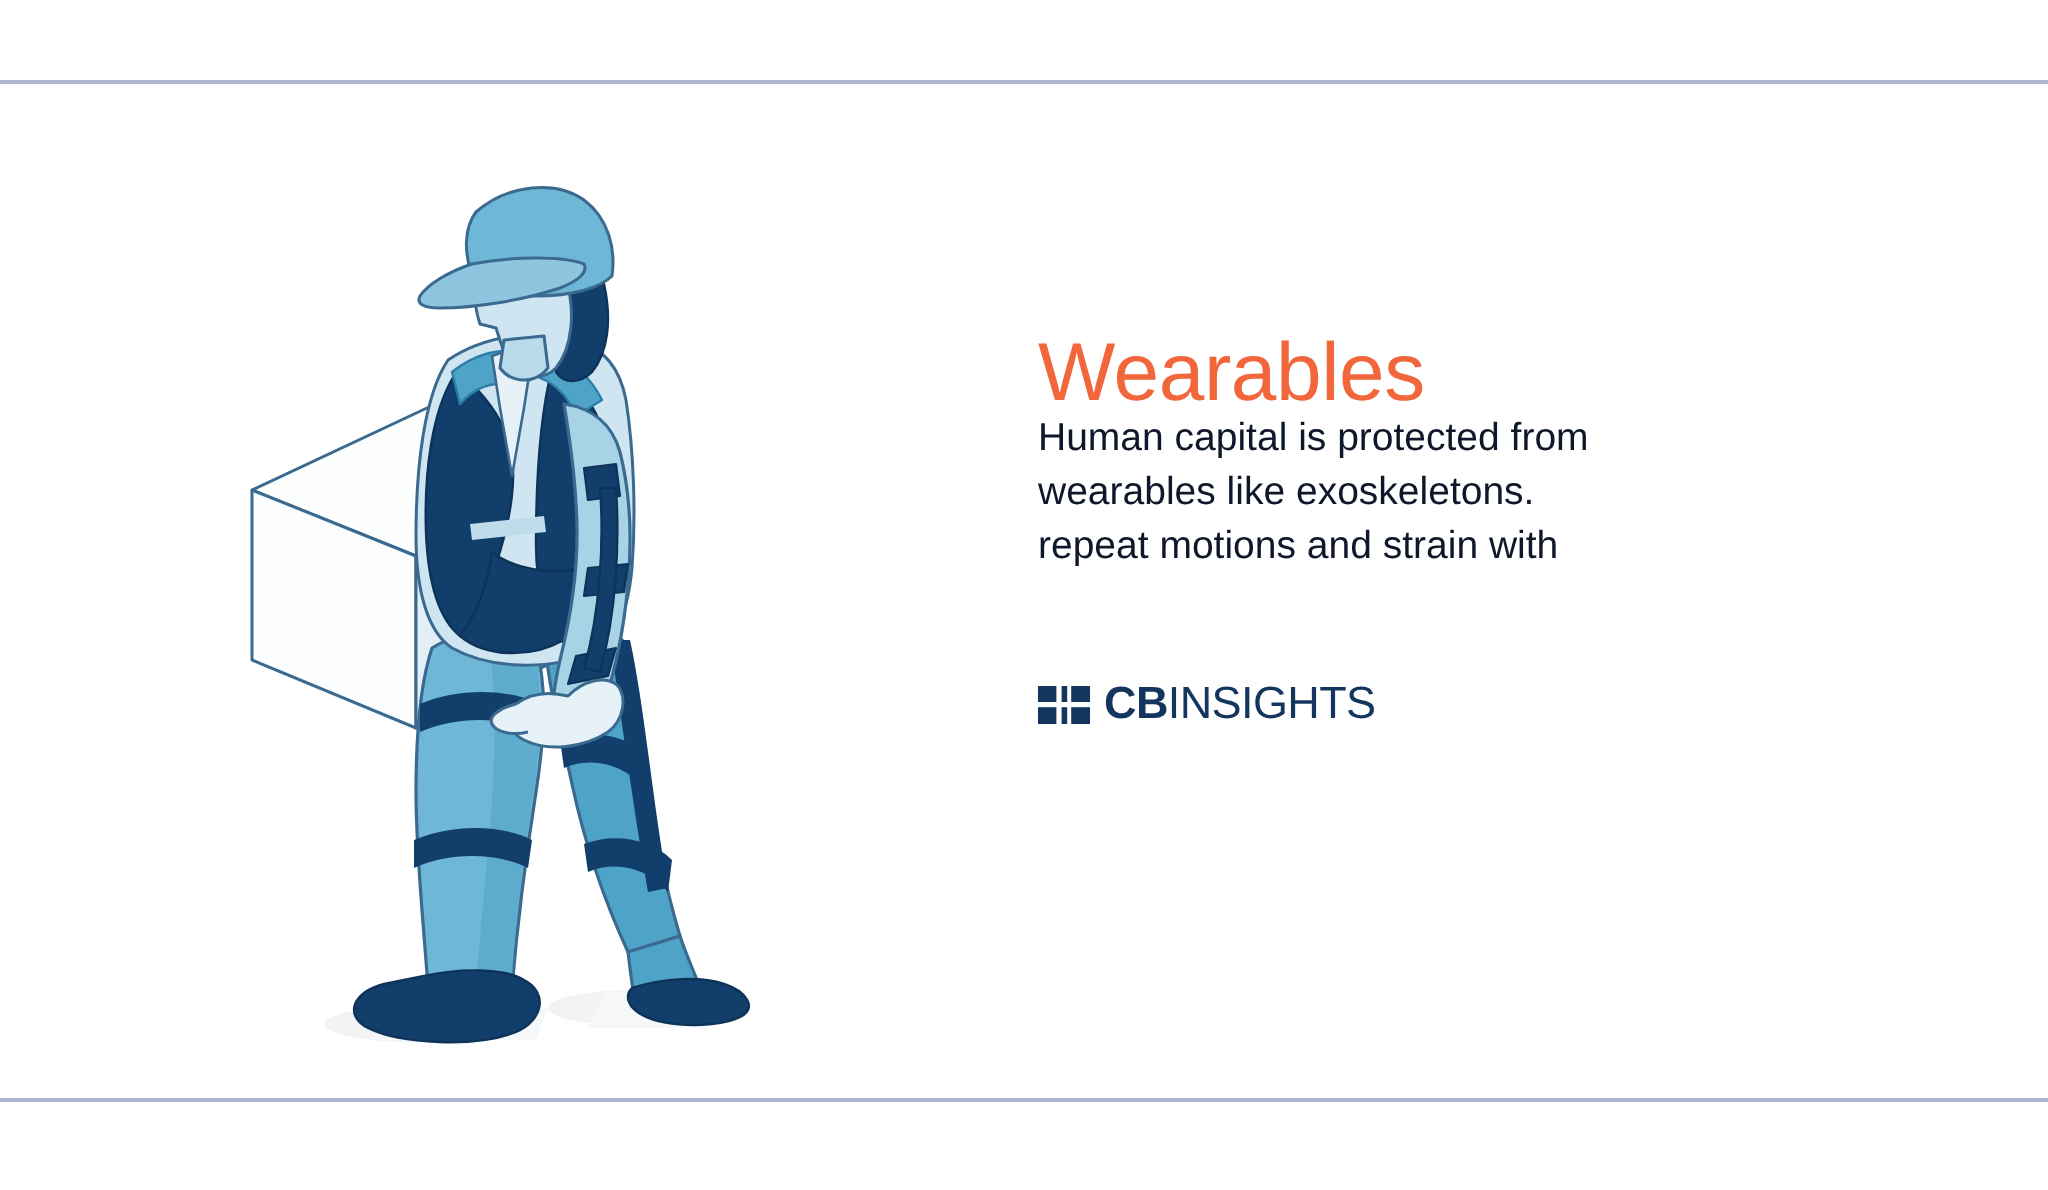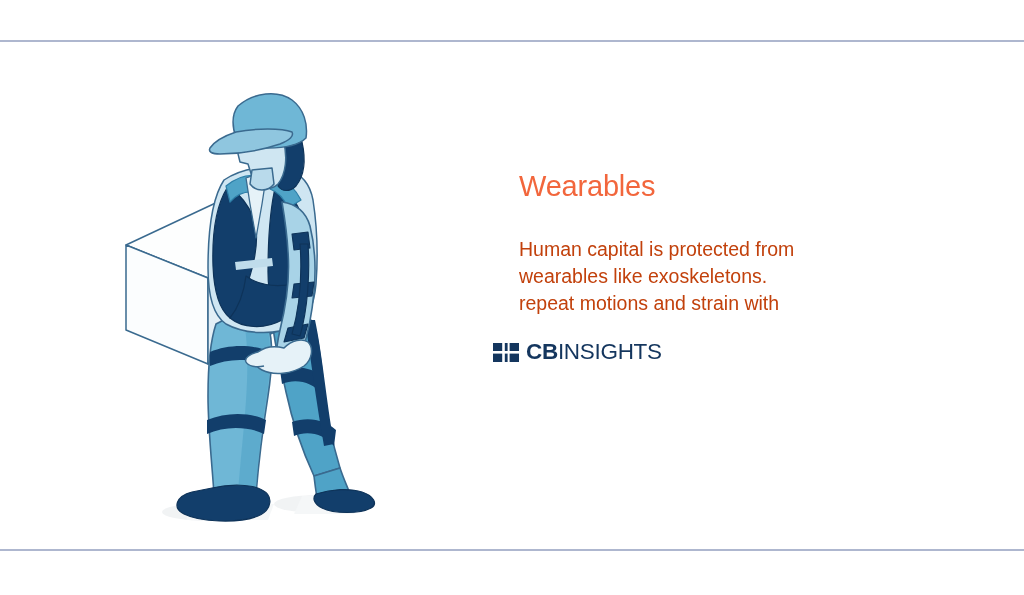--- a/index.html
+++ b/index.html
@@ -37,39 +37,39 @@
 
   
   #text-column {
     position: absolute;
     left: 519px;
     top: 166px;
     width: 340px;
   }
   #page-title {
     margin: 0;
-    font-size: 29px;
+    font-size: 41px;
     line-height: 40px;
     font-weight: normal;
     color: #F2663C;
     letter-spacing: -0.2px;
   }
   #body-text {
-    margin: 30px 0 0 0;
+    margin: 0 0 0 0;
     font-size: 19.5px;
     line-height: 27px;
-    color: #c2410c;
+    color: #0f172a;
     max-width: 310px;
   }
   #body-text .tline { display: block; white-space: nowrap; }
 
   
   #logo-lockup {
     position: absolute;
-    left: 493px;
+    left: 519px;
     top: 340px;
     display: flex;
     align-items: center;
     height: 24px;
   }
   #logo-mark { width: 26px; height: 19px; margin-right: 7px; display: block; }
   #logo-wordmark {
     font-size: 22.5px;
     line-height: 22px;
     color: #14365E;

